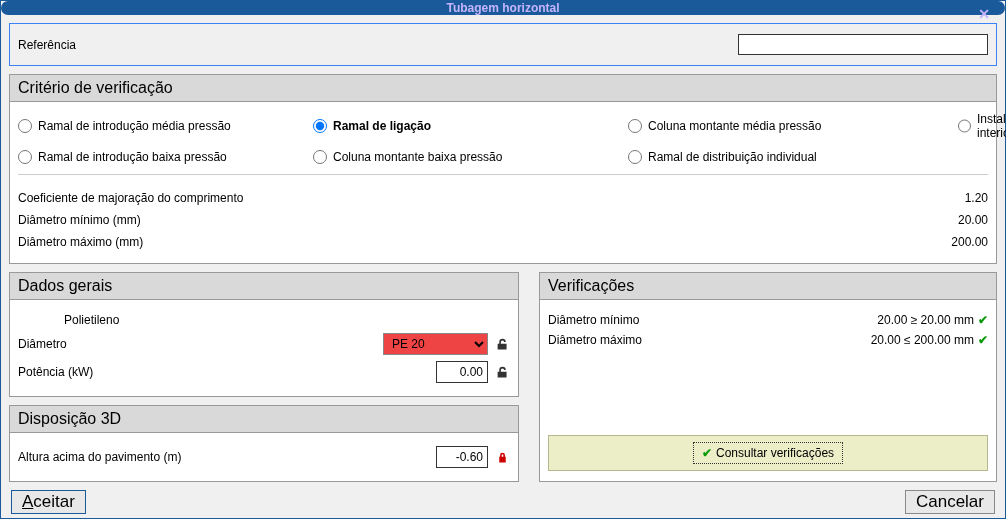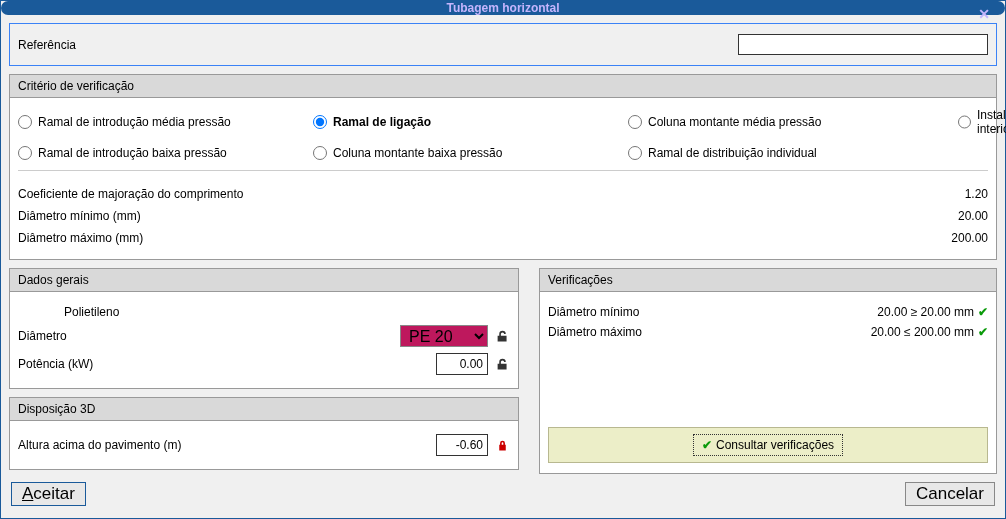--- a/index.html
+++ b/index.html
@@ -63,21 +63,21 @@
   padding: 2px 4px;
   font-size: 12px;
 }
 .group {
   border: 1px solid #999;
 }
 .group-header {
   background: #d9d9d9;
   border-bottom: 1px solid #999;
   padding: 4px 8px;
-  font-size: 12px;
+  font-size: 16px;
 }
 .group-body {
   padding: 10px 8px;
   background: #fff;
 }
 .radio-grid {
   display: grid;
   grid-template-columns: 295px 315px 330px 1fr;
   row-gap: 10px;
   margin-bottom: 10px;
@@ -109,25 +109,25 @@
 .col-left { width: 510px; display: flex; flex-direction: column; gap: 8px; }
 .col-right { flex: 1; }
 .form-row {
   display: flex;
   align-items: center;
   padding: 3px 0;
 }
 .form-row .label { flex: 1; }
 .form-row .value { text-align: right; }
 .form-row select {
-  width: 88px;
+  width: 105px;
   height: 22px;
   border: 1px solid #888;
-  background: #be185d;
-  font-size: 16px;
+  background: #ef4444;
+  font-size: 12px;
   padding-left: 4px;
 }
 .form-row input[type=text] {
   width: 52px;
   height: 22px;
   border: 1px solid #333;
   text-align: right;
   padding: 2px 4px;
   font-size: 12px;
 }

